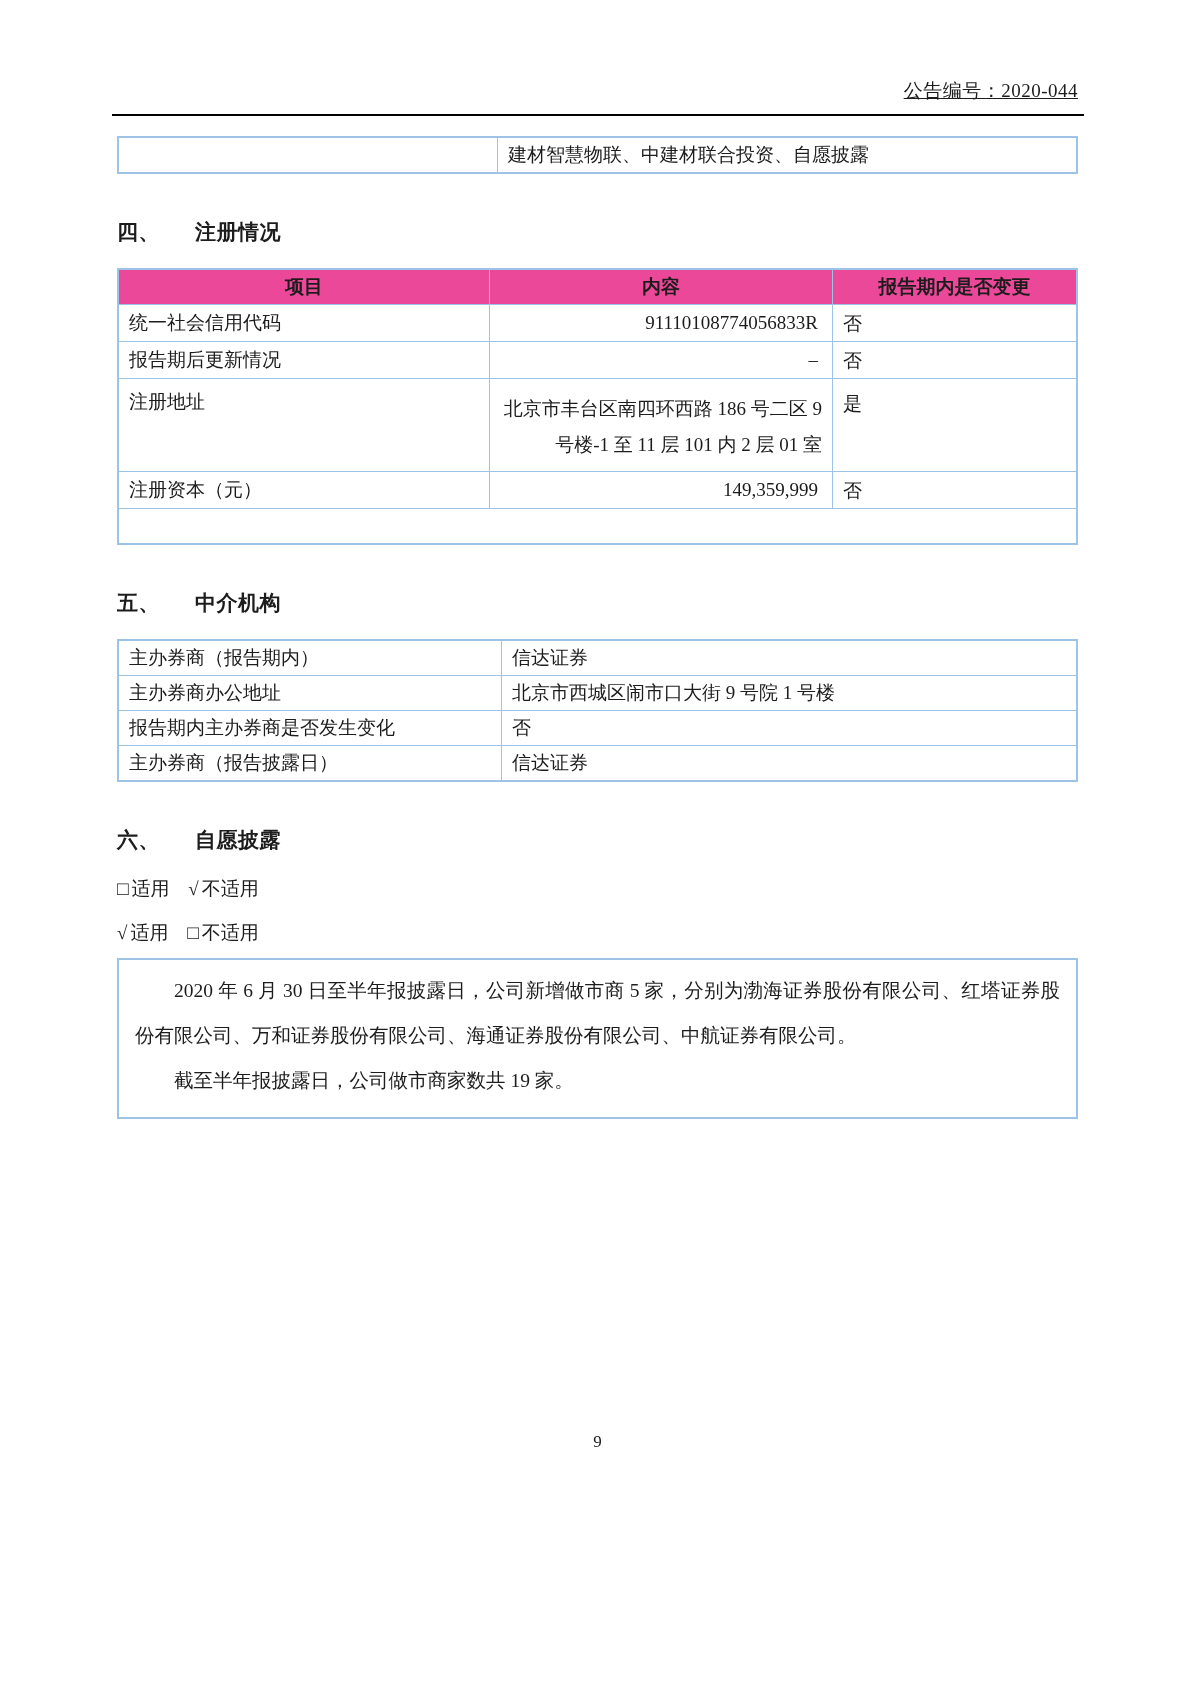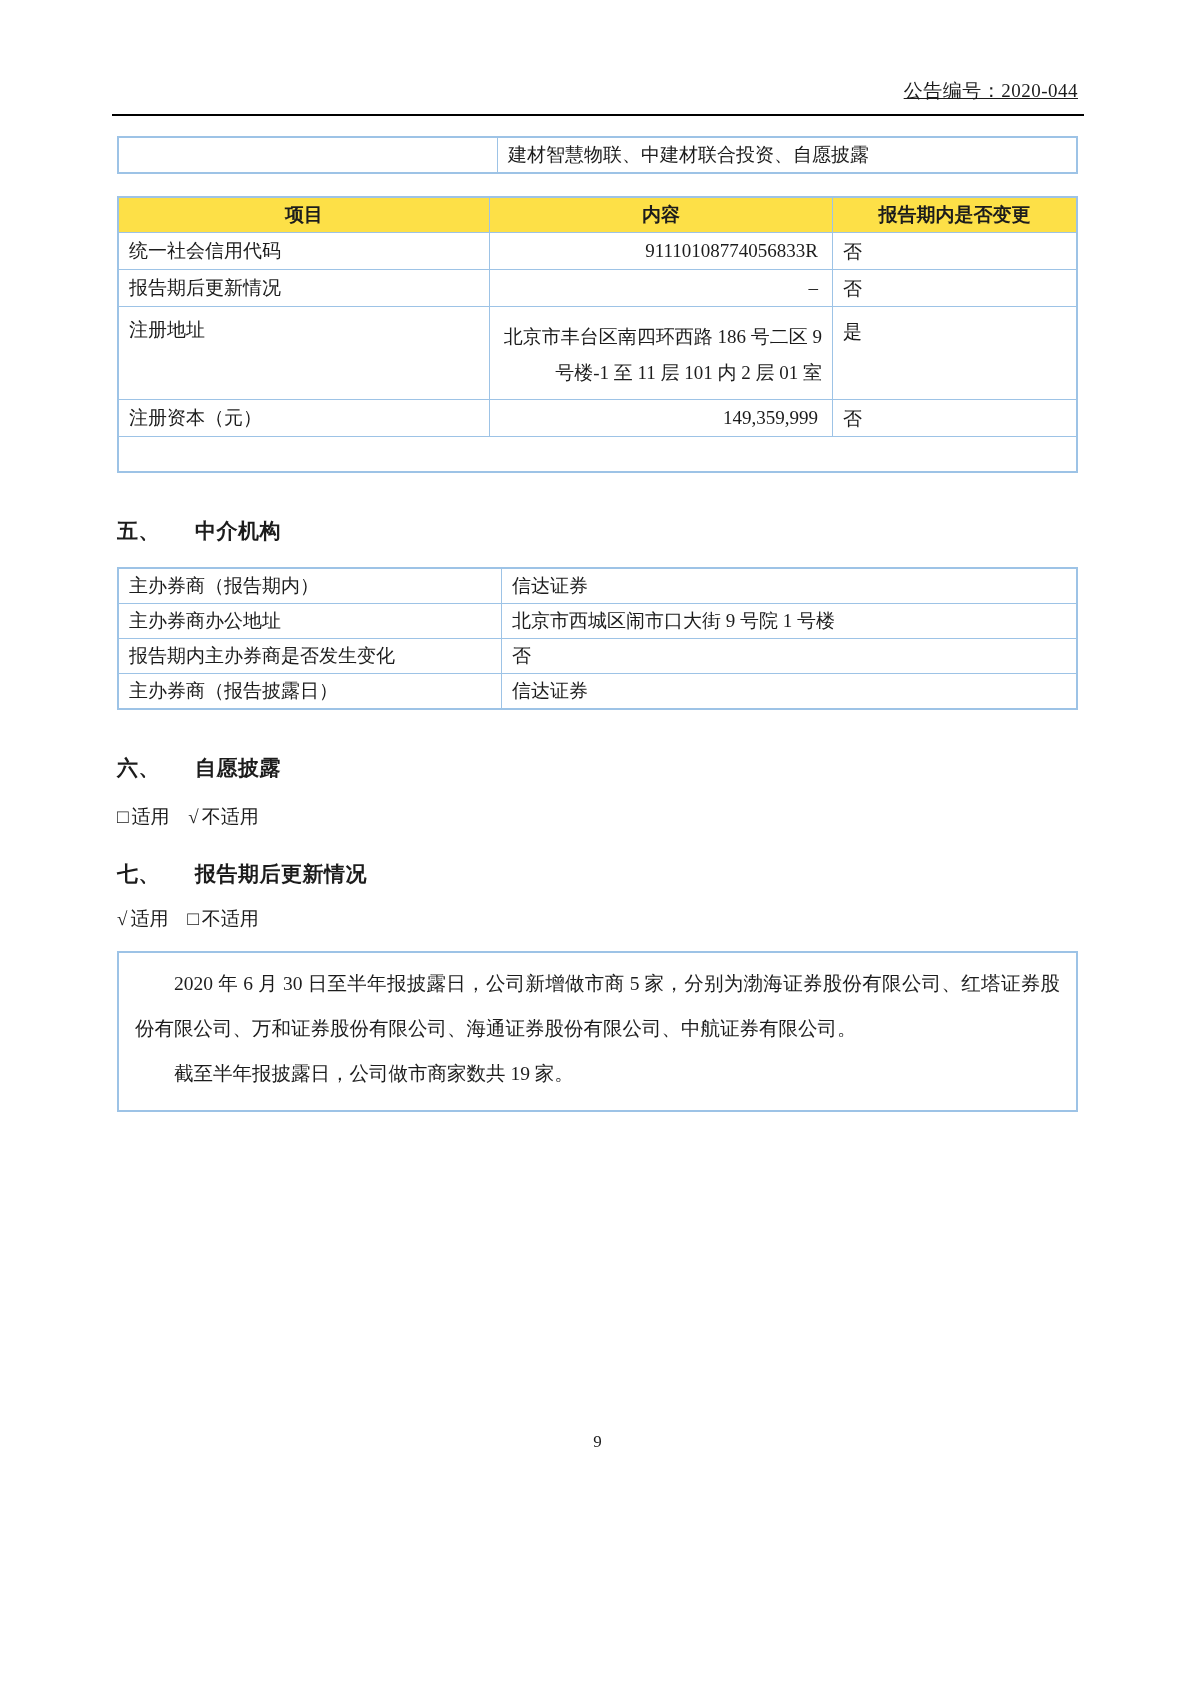--- a/index.html
+++ b/index.html
@@ -57,21 +57,21 @@
     font-weight:bold;
     letter-spacing:.5px;
   }
   .section-heading .sec-num{
     display:inline-block;
     width:78px;
   }
   
   .reg-table{margin-top:22px;}
   .reg-table th{
-    background:#fde047;
+    background:#ec4899;
     font-weight:bold;
     text-align:center;
     height:24px;
   }
   .reg-table .c1{width:350px;}
   .reg-table .c2{width:322px;}
   .reg-table td{height:23px;}
   .reg-table td.item{text-align:left;}
   .reg-table td.val-right{text-align:right;padding-right:14px;}
   .reg-table td.val-left{text-align:right;line-height:36px;padding-top:12px;padding-bottom:8px;}
@@ -83,21 +83,21 @@
   .mid-table td{height:22px;}
   
   .option-line{
     margin-top:22px;
     font-size:19px;
   }
   .option-line .opt{margin-right:14px;}
   .option-line .mark{margin-right:3px;}
   
   .update-box{
-    margin-top:19px;
+    margin-top:12px;
     border:2px solid #9dc3e6;
     padding:8px 16px 14px 16px;
   }
   .update-box p{
     margin:0;
     font-size:19.5px;
     line-height:45px;
     text-indent:2em;
     text-align:justify;
   }
@@ -121,20 +121,23 @@
 
   <table class="top-table">
     <tbody>
       <tr>
         <td class="c1"></td>
         <td>建材智慧物联、中建材联合投资、自愿披露</td>
       </tr>
     </tbody>
   </table>
 
+  <div class="section-heading">
+    <span class="sec-num">四、</span><span>注册情况</span>
+  </div>
 
   <table class="reg-table">
     <thead>
       <tr>
         <th class="c1">项目</th>
         <th class="c2">内容</th>
         <th>报告期内是否变更</th>
       </tr>
     </thead>
     <tbody>
@@ -191,23 +194,20 @@
 
   <div class="section-heading">
     <span class="sec-num">六、</span><span>自愿披露</span>
   </div>
 
   <div class="option-line">
     <span class="opt"><span class="mark">□</span><span>适用</span></span>
     <span class="opt"><span class="mark">√</span><span>不适用</span></span>
   </div>
 
-  <div class="section-heading" style="margin-top:30px;">
-    <span class="sec-num">七、</span><span>报告期后更新情况</span>
-  </div>
 
   <div class="option-line" style="margin-top:18px;">
     <span class="opt"><span class="mark">√</span><span>适用</span></span>
     <span class="opt"><span class="mark">□</span><span>不适用</span></span>
   </div>
 
   <div class="update-box">
     <p>2020 年 6 月 30 日至半年报披露日，公司新增做市商 5 家，分别为渤海证券股份有限公司、红塔证券股份有限公司、万和证券股份有限公司、海通证券股份有限公司、中航证券有限公司。</p>
     <p>截至半年报披露日，公司做市商家数共 19 家。</p>
   </div>

